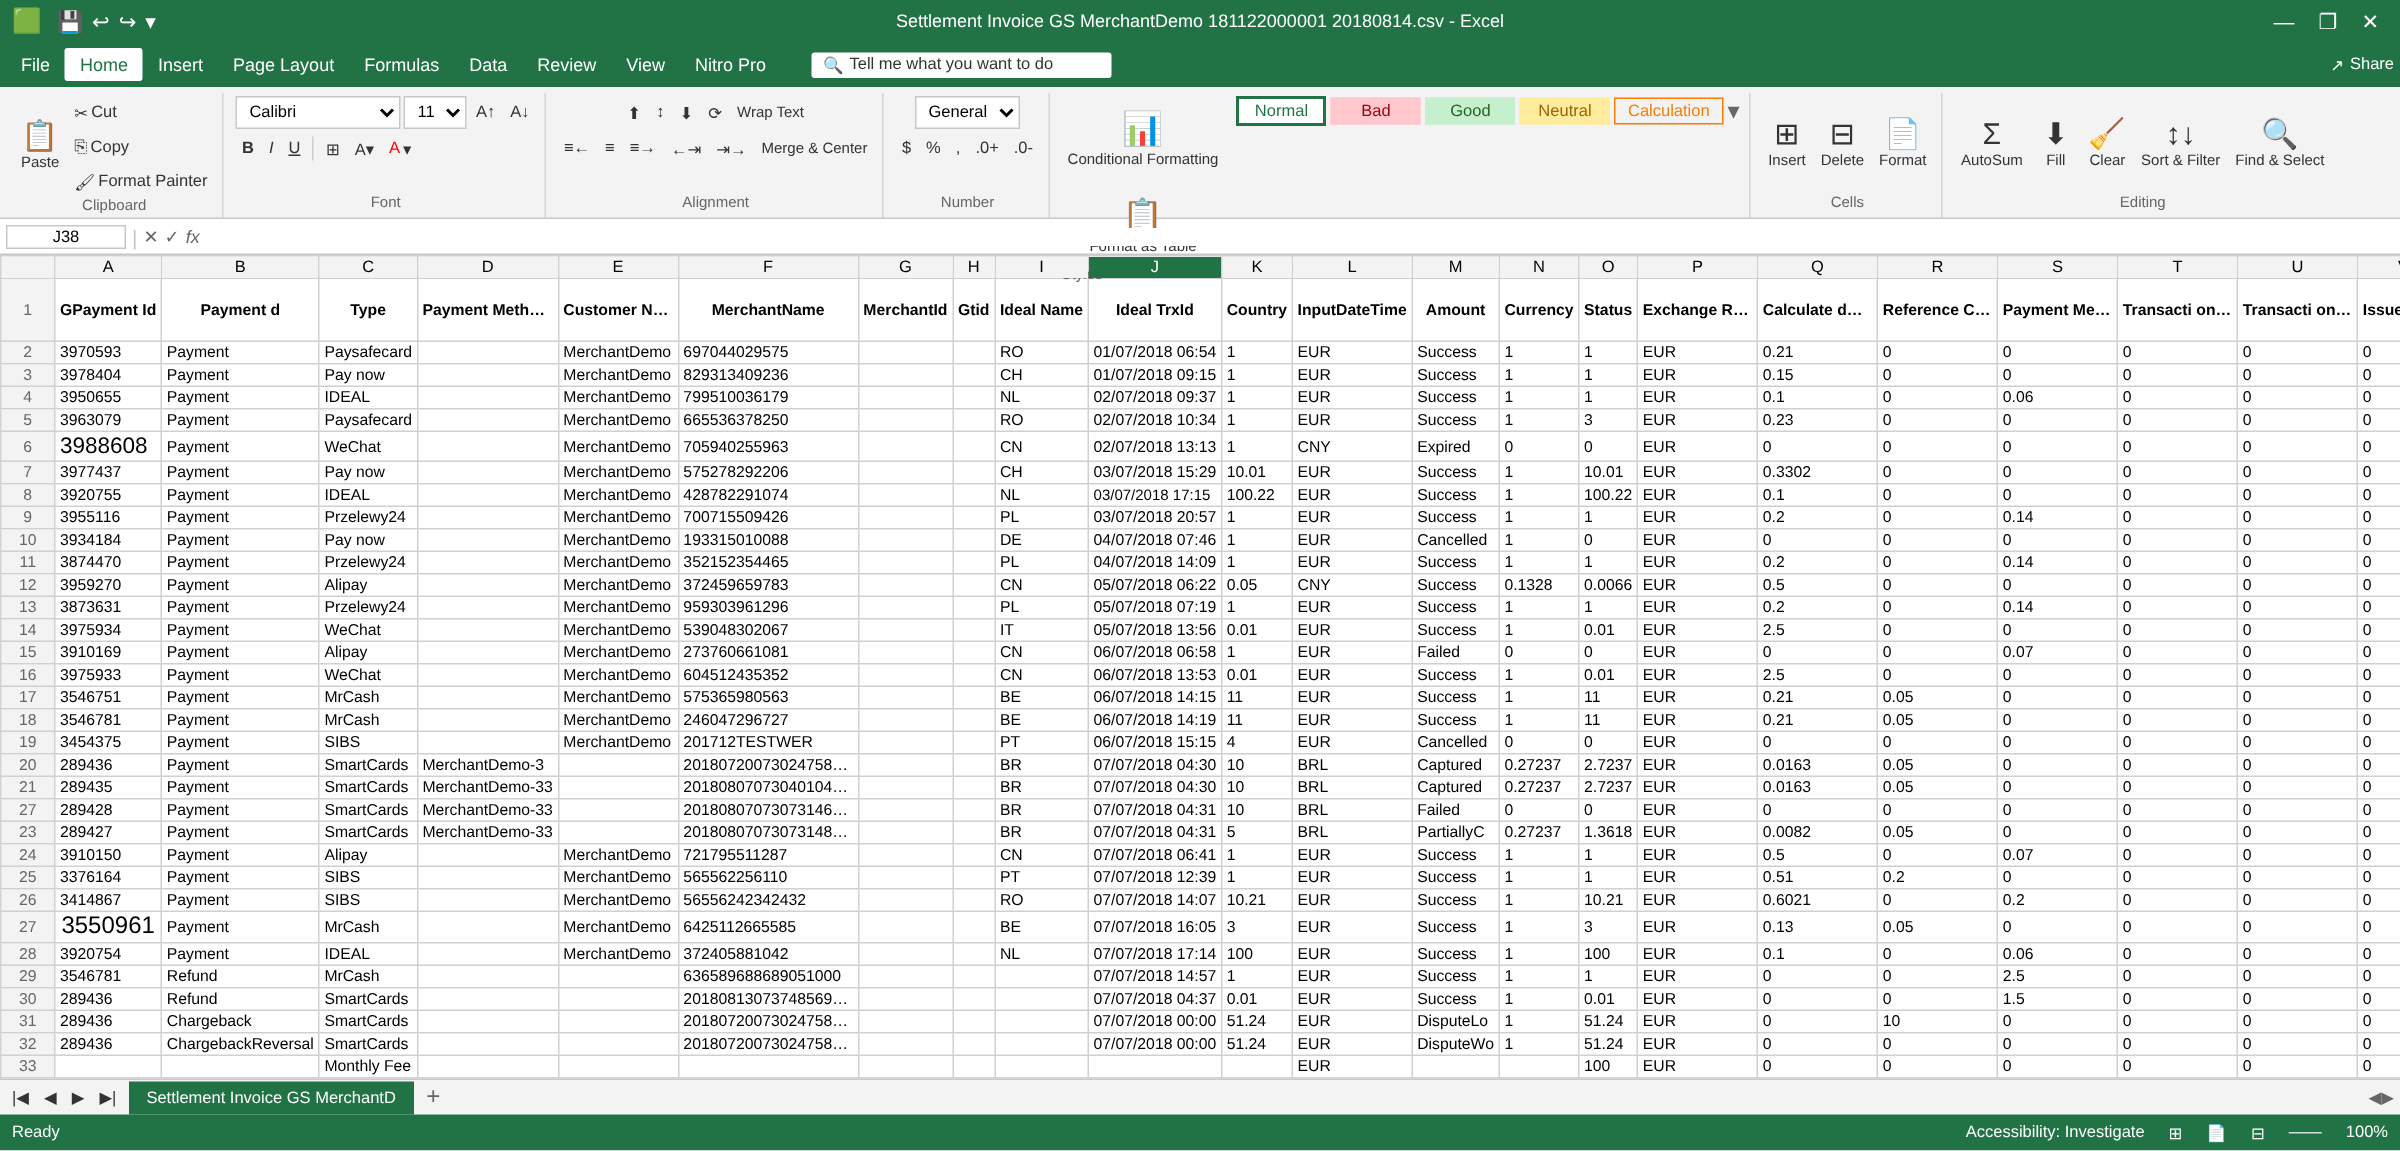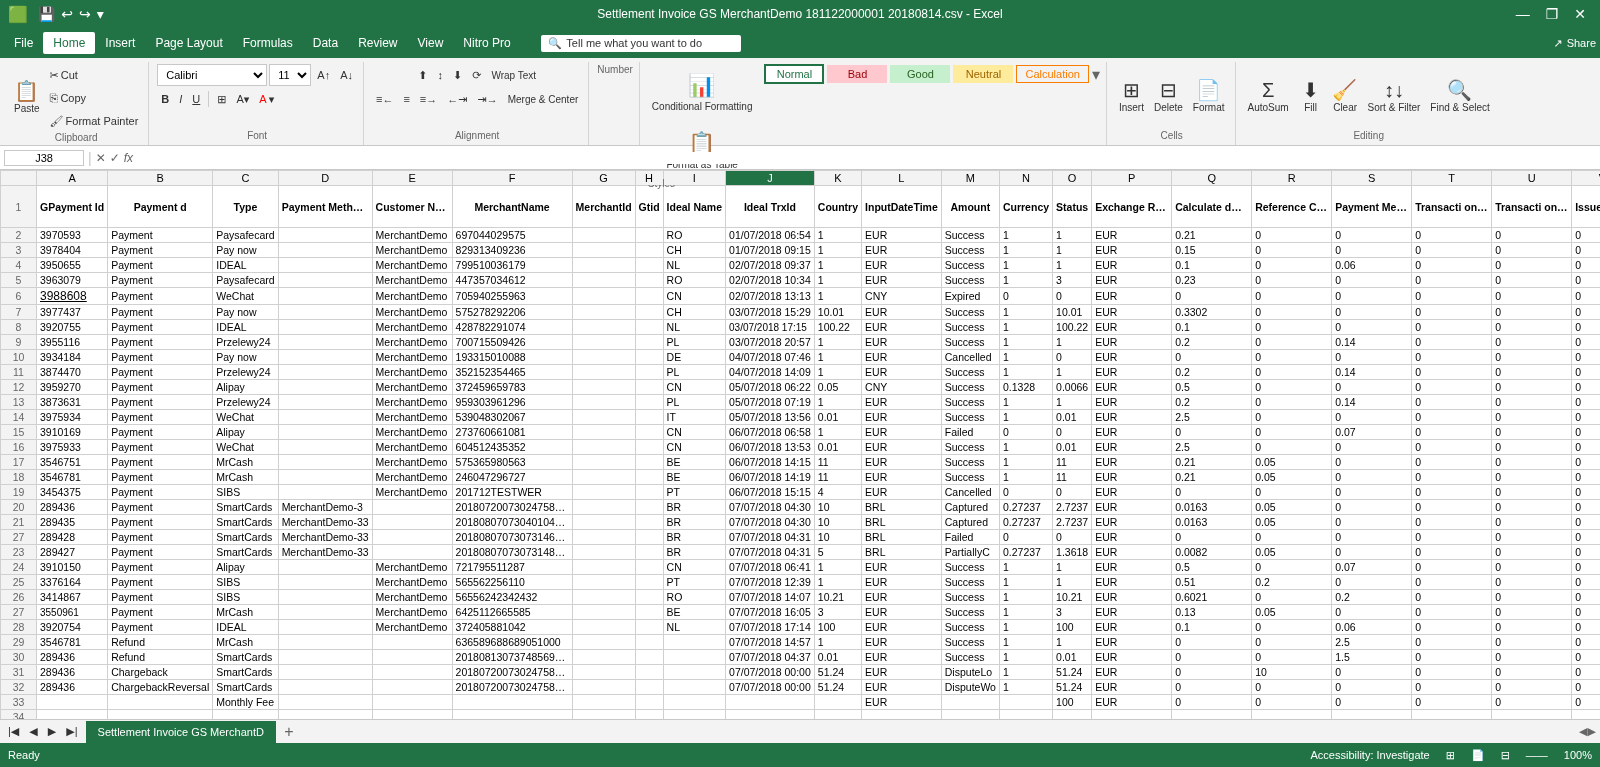--- a/index.html
+++ b/index.html
@@ -380,20 +380,32 @@
         <button class="ribbon-btn-small">≡→</button>
         <button class="ribbon-btn-small">←⇥</button>
         <button class="ribbon-btn-small">⇥→</button>
         <button class="ribbon-btn-small" style="font-size:10px;">Merge &amp; Center</button>
       </div>
     </div>
     <div class="ribbon-group-label">Alignment</div>
   </div>
 
   <div class="ribbon-group">
+    <div class="ribbon-group-content" style="flex-direction:column; gap:2px;">
+      <select class="format-dropdown">
+        <option>General</option>
+      </select>
+      <div style="display:flex; gap:2px;">
+        <button class="ribbon-btn-small">$</button>
+        <button class="ribbon-btn-small">%</button>
+        <button class="ribbon-btn-small">,</button>
+        <button class="ribbon-btn-small">.0+</button>
+        <button class="ribbon-btn-small">.0-</button>
+      </div>
+    </div>
     <div class="ribbon-group-label">Number</div>
   </div>
 
   <div class="ribbon-group" style="flex-direction:column; min-width:420px;">
     <div style="display:flex; gap:4px; align-items:flex-start; flex:1;">
 
       <div style="display:flex; flex-direction:column; gap:2px; margin-right:4px;">
         <button class="formatting-btn">
           <span class="formatting-icon">📊</span>
           <span style="font-size:10px; text-align:center;">Conditional Formatting</span>
@@ -607,41 +619,41 @@
           <td style="font-size: 10.5px; max-width: 120px; overflow: hidden; text-overflow: ellipsis; white-space: nowrap;">0</td>
           <td style="font-size: 10.5px; max-width: 120px; overflow: hidden; text-overflow: ellipsis; white-space: nowrap;">0</td>
         </tr>
         <tr>
           <td class="row-number">5</td>
           <td style="font-size: 10.5px; max-width: 120px; overflow: hidden; text-overflow: ellipsis; white-space: nowrap;">3963079</td>
           <td style="font-size: 10.5px; max-width: 120px; overflow: hidden; text-overflow: ellipsis; white-space: nowrap;">Payment</td>
           <td style="font-size: 10.5px; max-width: 120px; overflow: hidden; text-overflow: ellipsis; white-space: nowrap;">Paysafecard</td>
           <td style="font-size: 10.5px; max-width: 120px; overflow: hidden; text-overflow: ellipsis; white-space: nowrap;"></td>
           <td style="font-size: 10.5px; max-width: 120px; overflow: hidden; text-overflow: ellipsis; white-space: nowrap;">MerchantDemo</td>
-          <td style="font-size: 10.5px; max-width: 120px; overflow: hidden; text-overflow: ellipsis; white-space: nowrap;">447357034612</td>
+          <td style="font-size: 10.5px; max-width: 120px; overflow: hidden; text-overflow: ellipsis; white-space: nowrap;">665536378250</td>
           <td style="font-size: 10.5px; max-width: 120px; overflow: hidden; text-overflow: ellipsis; white-space: nowrap;"></td>
           <td style="font-size: 10.5px; max-width: 120px; overflow: hidden; text-overflow: ellipsis; white-space: nowrap;"></td>
           <td style="font-size: 10.5px; max-width: 120px; overflow: hidden; text-overflow: ellipsis; white-space: nowrap;">RO</td>
           <td style="font-size: 10.5px; max-width: 120px; overflow: hidden; text-overflow: ellipsis; white-space: nowrap;">02/07/2018 10:34</td>
           <td style="font-size: 10.5px; max-width: 120px; overflow: hidden; text-overflow: ellipsis; white-space: nowrap;">1</td>
           <td style="font-size: 10.5px; max-width: 120px; overflow: hidden; text-overflow: ellipsis; white-space: nowrap;">EUR</td>
           <td style="font-size: 10.5px; max-width: 120px; overflow: hidden; text-overflow: ellipsis; white-space: nowrap;">Success</td>
           <td style="font-size: 10.5px; max-width: 120px; overflow: hidden; text-overflow: ellipsis; white-space: nowrap;">1</td>
           <td style="font-size: 10.5px; max-width: 120px; overflow: hidden; text-overflow: ellipsis; white-space: nowrap;">3</td>
           <td style="font-size: 10.5px; max-width: 120px; overflow: hidden; text-overflow: ellipsis; white-space: nowrap;">EUR</td>
           <td style="font-size: 10.5px; max-width: 120px; overflow: hidden; text-overflow: ellipsis; white-space: nowrap;">0.23</td>
           <td style="font-size: 10.5px; max-width: 120px; overflow: hidden; text-overflow: ellipsis; white-space: nowrap;">0</td>
           <td style="font-size: 10.5px; max-width: 120px; overflow: hidden; text-overflow: ellipsis; white-space: nowrap;">0</td>
           <td style="font-size: 10.5px; max-width: 120px; overflow: hidden; text-overflow: ellipsis; white-space: nowrap;">0</td>
           <td style="font-size: 10.5px; max-width: 120px; overflow: hidden; text-overflow: ellipsis; white-space: nowrap;">0</td>
           <td style="font-size: 10.5px; max-width: 120px; overflow: hidden; text-overflow: ellipsis; white-space: nowrap;">0</td>
         </tr>
         <tr>
           <td class="row-number">6</td>
-          <td style="font-size: 12px; max-width: 120px; overflow: hidden; text-overflow: ellipsis; white-space: nowrap; text-decoration: underline;">3988608</td>
+          <td style="font-size: 15px; max-width: 120px; overflow: hidden; text-overflow: ellipsis; white-space: nowrap;">3988608</td>
           <td style="font-size: 10.5px; max-width: 120px; overflow: hidden; text-overflow: ellipsis; white-space: nowrap;">Payment</td>
           <td style="font-size: 10.5px; max-width: 120px; overflow: hidden; text-overflow: ellipsis; white-space: nowrap;">WeChat</td>
           <td style="font-size: 10.5px; max-width: 120px; overflow: hidden; text-overflow: ellipsis; white-space: nowrap;"></td>
           <td style="font-size: 10.5px; max-width: 120px; overflow: hidden; text-overflow: ellipsis; white-space: nowrap;">MerchantDemo</td>
           <td style="font-size: 10.5px; max-width: 120px; overflow: hidden; text-overflow: ellipsis; white-space: nowrap;">705940255963</td>
           <td style="font-size: 10.5px; max-width: 120px; overflow: hidden; text-overflow: ellipsis; white-space: nowrap;"></td>
           <td style="font-size: 10.5px; max-width: 120px; overflow: hidden; text-overflow: ellipsis; white-space: nowrap;"></td>
           <td style="font-size: 10.5px; max-width: 120px; overflow: hidden; text-overflow: ellipsis; white-space: nowrap;">CN</td>
           <td style="font-size: 10.5px; max-width: 120px; overflow: hidden; text-overflow: ellipsis; white-space: nowrap;">02/07/2018 13:13</td>
           <td style="font-size: 10.5px; max-width: 120px; overflow: hidden; text-overflow: ellipsis; white-space: nowrap;">1</td>
@@ -1152,21 +1164,21 @@
           <td style="font-size: 10.5px; max-width: 120px; overflow: hidden; text-overflow: ellipsis; white-space: nowrap;">EUR</td>
           <td style="font-size: 10.5px; max-width: 120px; overflow: hidden; text-overflow: ellipsis; white-space: nowrap;">0.6021</td>
           <td style="font-size: 10.5px; max-width: 120px; overflow: hidden; text-overflow: ellipsis; white-space: nowrap;">0</td>
           <td style="font-size: 10.5px; max-width: 120px; overflow: hidden; text-overflow: ellipsis; white-space: nowrap;">0.2</td>
           <td style="font-size: 10.5px; max-width: 120px; overflow: hidden; text-overflow: ellipsis; white-space: nowrap;">0</td>
           <td style="font-size: 10.5px; max-width: 120px; overflow: hidden; text-overflow: ellipsis; white-space: nowrap;">0</td>
           <td style="font-size: 10.5px; max-width: 120px; overflow: hidden; text-overflow: ellipsis; white-space: nowrap;">0</td>
         </tr>
         <tr>
           <td class="row-number">27</td>
-          <td style="font-size: 10px; max-width: 120px; overflow: hidden; text-overflow: ellipsis; white-space: nowrap;">3550961</td>
+          <td style="font-size: 16px; max-width: 120px; overflow: hidden; text-overflow: ellipsis; white-space: nowrap; text-align: center;">3550961</td>
           <td style="font-size: 10.5px; max-width: 120px; overflow: hidden; text-overflow: ellipsis; white-space: nowrap;">Payment</td>
           <td style="font-size: 10.5px; max-width: 120px; overflow: hidden; text-overflow: ellipsis; white-space: nowrap;">MrCash</td>
           <td style="font-size: 10.5px; max-width: 120px; overflow: hidden; text-overflow: ellipsis; white-space: nowrap;"></td>
           <td style="font-size: 10.5px; max-width: 120px; overflow: hidden; text-overflow: ellipsis; white-space: nowrap;">MerchantDemo</td>
           <td style="font-size: 10.5px; max-width: 120px; overflow: hidden; text-overflow: ellipsis; white-space: nowrap;">6425112665585</td>
           <td style="font-size: 10.5px; max-width: 120px; overflow: hidden; text-overflow: ellipsis; white-space: nowrap;"></td>
           <td style="font-size: 10.5px; max-width: 120px; overflow: hidden; text-overflow: ellipsis; white-space: nowrap;"></td>
           <td style="font-size: 10.5px; max-width: 120px; overflow: hidden; text-overflow: ellipsis; white-space: nowrap;">BE</td>
           <td style="font-size: 10.5px; max-width: 120px; overflow: hidden; text-overflow: ellipsis; white-space: nowrap;">07/07/2018 16:05</td>
           <td style="font-size: 10.5px; max-width: 120px; overflow: hidden; text-overflow: ellipsis; white-space: nowrap;">3</td>

